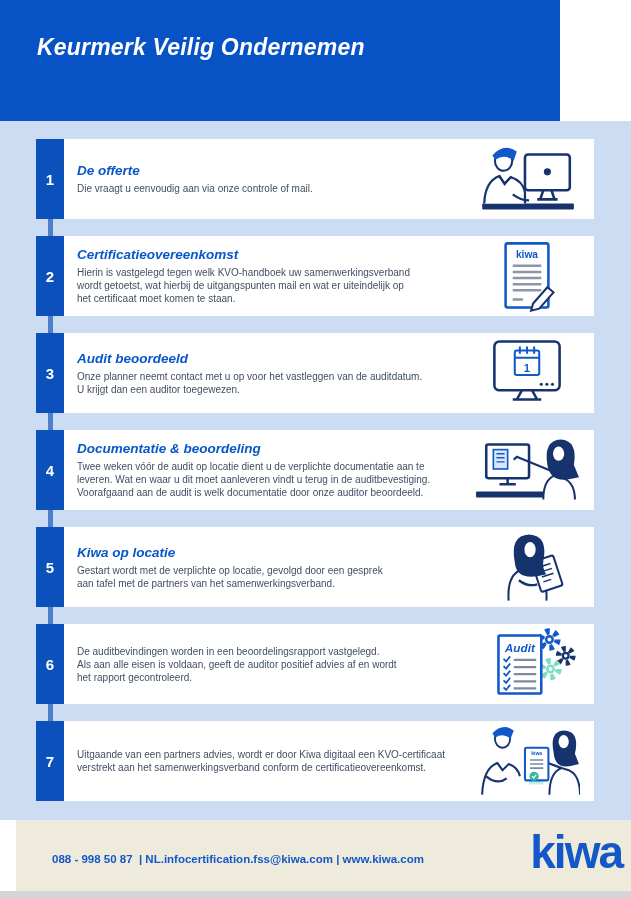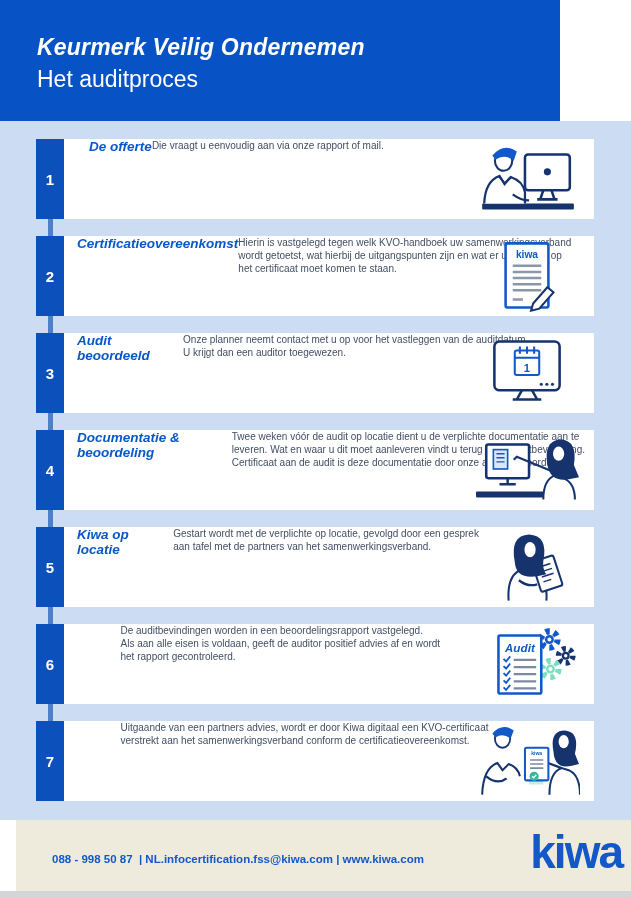--- a/index.html
+++ b/index.html
@@ -61,21 +61,21 @@
     color:#ffffff;
     display:flex; align-items:center; justify-content:center;
     font-size:15px; font-weight:bold;
     flex:none;
   }
   .card {
     width:530px; height:80px;
     background:#ffffff;
     box-sizing:border-box;
     position:relative;
-    display:flex; flex-direction:row; justify-content:center;
+    display:flex; flex-direction:column; justify-content:center;
     padding-left:13px;
     flex:none;
   }
   .card-title {
     margin:0 0 4px 0;
     color:#0757c8;
     font-size:13.5px;
     font-weight:bold;
     font-style:italic;
   }
@@ -121,33 +121,32 @@
     position:absolute; top:891px; left:0;
     width:631px; height:7px;
     background:#d3d6d9;
   }
 </style>
 </head>
 <body>
 
 <div class="header">
   <h1 class="header-title">Keurmerk Veilig Ondernemen</h1>
-  <h2 class="header-subtitle">Het auditproces</h2>
 </div>
 
 <div class="main">
   <div class="timeline-line"></div>
 
   <div class="rows">
 
     <div class="row">
       <div class="tile">1</div>
       <div class="card">
         <p class="card-title">De offerte</p>
-        <p class="card-desc">Die vraagt u eenvoudig aan via onze rapport of mail.</p>
+        <p class="card-desc">Die vraagt u eenvoudig aan via onze controle of mail.</p>
         <div class="icon-box">
           <svg viewBox="0 0 104 70">
             <rect x="8" y="59" width="90" height="6" rx="1" fill="#16336e"></rect>
             <rect x="50" y="11" width="44" height="35" rx="3" fill="#ffffff" stroke="#16336e" stroke-width="2.5"></rect>
             <circle cx="72" cy="28" r="3.5" fill="#16336e"></circle>
             <path d="M68 46 l-3 9 M76 46 l3 9 M62 55 h20" fill="none" stroke="#16336e" stroke-width="2.5"></path>
             <path d="M10 59 q1 -22 15 -27 l5 8 6 -7 q12 4 14 15 l0 11" fill="#ffffff" stroke="#16336e" stroke-width="2.2"></path>
             <path d="M24 32 l6 7 7 -6" fill="none" stroke="#16336e" stroke-width="1.8"></path>
             <ellipse cx="29" cy="17" rx="8.5" ry="10" fill="#ffffff" stroke="#16336e" stroke-width="2"></ellipse>
             <path d="M18 12 q11 -13 24 -4 l-3 9 q-9 -7 -18 -1 z" fill="#1158c8"></path>
@@ -155,21 +154,21 @@
           </svg>
         </div>
       </div>
     </div>
 
     <div class="row">
       <div class="tile">2</div>
       <div class="card">
         <p class="card-title">Certificatieovereenkomst</p>
         <p class="card-desc">Hierin is vastgelegd tegen welk KVO-handboek uw samenwerkingsverband
-wordt getoetst, wat hierbij de uitgangspunten zijn en wat er uiteindelijk op
+wordt getoetst, wat hierbij de uitgangspunten mail en wat er uiteindelijk op
 het certificaat moet komen te staan.</p>
         <div class="icon-box">
           <svg viewBox="0 0 104 70">
             <rect x="31" y="3" width="42" height="63" rx="2" fill="#ffffff" stroke="#1158c8" stroke-width="2.5"></rect>
             <text x="52" y="17" text-anchor="middle" font-family="Liberation Sans, sans-serif" font-size="10" font-weight="bold" fill="#1158c8">kiwa</text>
             <path d="M38 25 h28 M38 31 h28 M38 37 h28 M38 43 h28 M38 49 h28 M38 58 h10" fill="none" stroke="#8b97a8" stroke-width="2.4"></path>
             <path d="M58 62 L72 46 l6 5 -14 16 -8 2 z" fill="#ffffff" stroke="#16336e" stroke-width="2"></path>
           </svg>
         </div>
       </div>
@@ -195,21 +194,21 @@
         </div>
       </div>
     </div>
 
     <div class="row">
       <div class="tile">4</div>
       <div class="card">
         <p class="card-title">Documentatie &amp; beoordeling</p>
         <p class="card-desc">Twee weken vóór de audit op locatie dient u de verplichte documentatie aan te
 leveren. Wat en waar u dit moet aanleveren vindt u terug in de auditbevestiging.
-Certificaat aan de audit is deze documentatie door onze auditor beoordeeld.</p>
+Voorafgaand aan de audit is welk documentatie door onze auditor beoordeeld.</p>
         <div class="icon-box">
           <svg viewBox="0 0 104 70">
             <rect x="2" y="56" width="66" height="6" rx="1" fill="#16336e"></rect>
             <rect x="12" y="10" width="42" height="33" rx="2" fill="#ffffff" stroke="#16336e" stroke-width="2.5"></rect>
             <rect x="19" y="15" width="14" height="19" fill="#dbe7f8" stroke="#1158c8" stroke-width="1.6"></rect>
             <path d="M22 19 h8 M22 23 h8 M22 27 h8" fill="none" stroke="#1158c8" stroke-width="1.4"></path>
             <path d="M33 43 v6 M25 49 h16" fill="none" stroke="#16336e" stroke-width="2.4"></path>
             <path d="M68 64 q0 -20 12 -24 l8 3 q11 5 11 21" fill="#ffffff" stroke="#16336e" stroke-width="2"></path>
             <path d="M76 36 L42 22 l-3 3" fill="none" stroke="#16336e" stroke-width="2.2"></path>
             <ellipse cx="84" cy="18" rx="6.5" ry="8" fill="#ffffff" stroke="#16336e" stroke-width="1.6"></ellipse>

